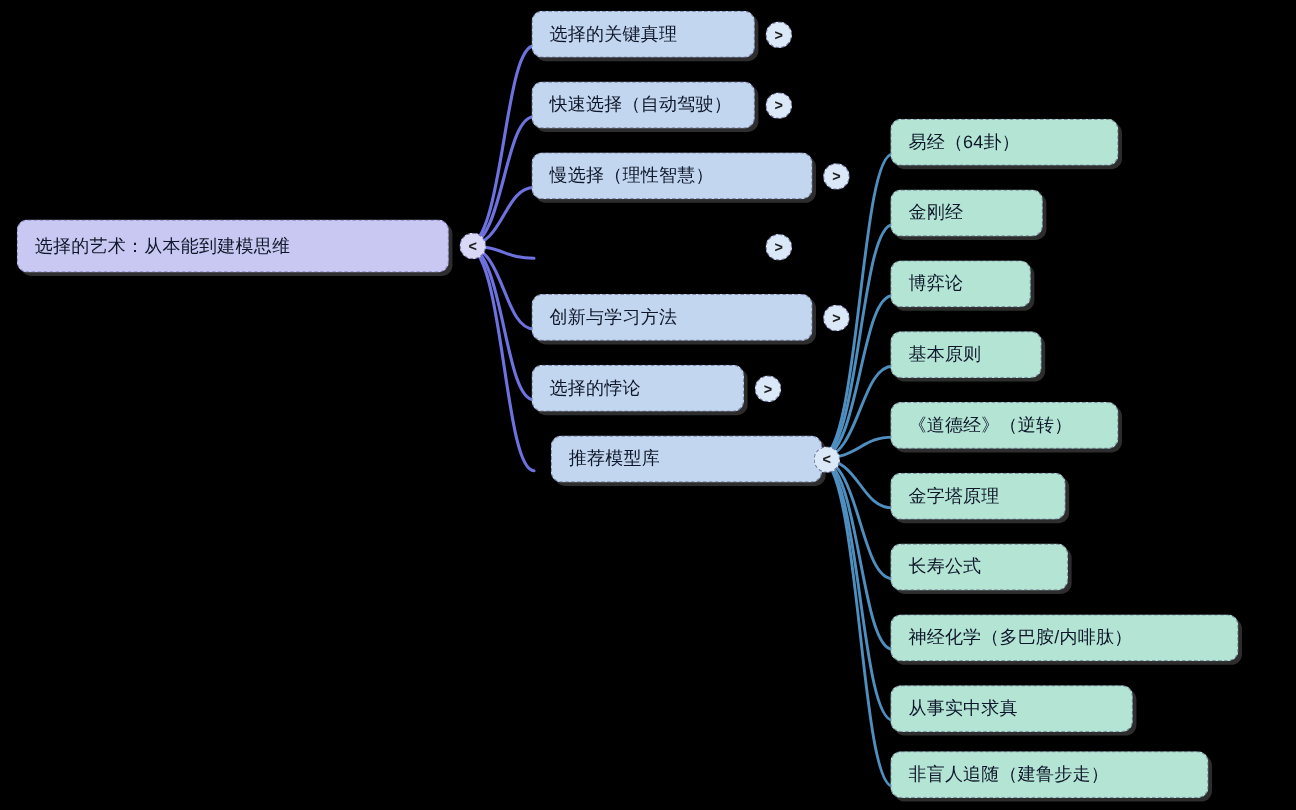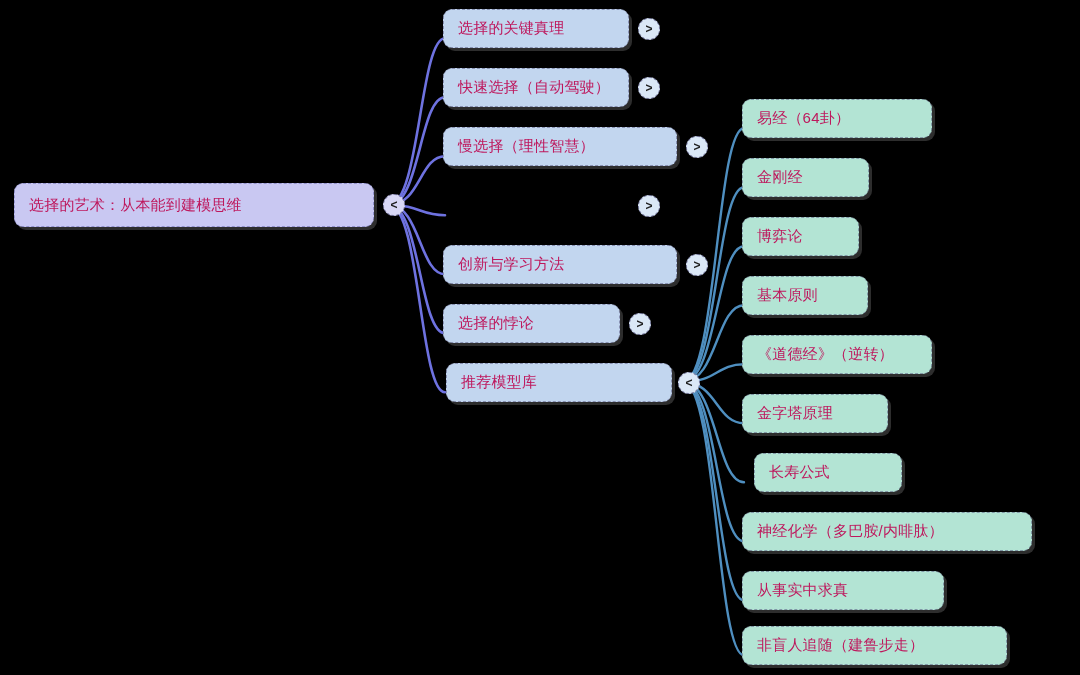--- a/index.html
+++ b/index.html
@@ -30,21 +30,21 @@
     pointer-events: none;
   }
   .node {
     position: absolute;
     box-sizing: border-box;
     display: flex;
     align-items: center;
     border-radius: 9px;
     font-size: 15px;
     letter-spacing: 0.2px;
-    color: #be185d;
+    color: #0f172a;
     padding: 0 14px;
     white-space: nowrap;
     border: 1px dashed rgba(90,90,130,0.55);
     box-shadow: 3px 3px 0 rgba(150,150,150,0.30);
   }
   .node-root {
     background: #c9c8f2;
     border: 1px dashed rgba(110,110,180,0.6);
     font-size: 15px;
   }
@@ -118,21 +118,21 @@
     <div class="toggle toggle-l2" style="left: 686px; top: 135.5px;">&gt;</div>
     <div class="toggle toggle-l2" style="left: 638px; top: 194.5px;">&gt;</div>
     <div class="node node-l2" style="left: 443px; top: 245px; width: 234px; height: 39px;">
       <span>创新与学习方法</span>
     </div>
     <div class="toggle toggle-l2" style="left: 686px; top: 253.5px;">&gt;</div>
     <div class="node node-l2" style="left: 443px; top: 304px; width: 177px; height: 39px;">
       <span>选择的悖论</span>
     </div>
     <div class="toggle toggle-l2" style="left: 629px; top: 312.5px;">&gt;</div>
-    <div class="node node-l2" style="left: 446px; top: 363px; width: 226px; height: 39px;">
+    <div class="node node-l2" style="left: 459px; top: 363px; width: 226px; height: 39px;">
       <span>推荐模型库</span>
     </div>
     <div class="toggle toggle-l2" style="left: 678px; top: 371.5px;">&lt;</div>
     <div class="node node-l3" style="left: 742px; top: 99px; width: 190px; height: 39px;">
       <span>易经（64卦）</span>
     </div>
     <div class="node node-l3" style="left: 742px; top: 158px; width: 127px; height: 39px;">
       <span>金刚经</span>
     </div>
     <div class="node node-l3" style="left: 742px; top: 217px; width: 117px; height: 39px;">
@@ -140,21 +140,21 @@
     </div>
     <div class="node node-l3" style="left: 742px; top: 276px; width: 126px; height: 39px;">
       <span>基本原则</span>
     </div>
     <div class="node node-l3" style="left: 742px; top: 335px; width: 190px; height: 39px;">
       <span>《道德经》（逆转）</span>
     </div>
     <div class="node node-l3" style="left: 742px; top: 394px; width: 146px; height: 39px;">
       <span>金字塔原理</span>
     </div>
-    <div class="node node-l3" style="left: 742px; top: 453px; width: 148px; height: 39px; margin-left: 12px;">
+    <div class="node node-l3" style="left: 742px; top: 453px; width: 148px; height: 39px;">
       <span>长寿公式</span>
     </div>
     <div class="node node-l3" style="left: 742px; top: 512px; width: 290px; height: 39px;">
       <span>神经化学（多巴胺/内啡肽）</span>
     </div>
     <div class="node node-l3" style="left: 742px; top: 571px; width: 202px; height: 39px; align-items: center;">
       <span>从事实中求真</span>
     </div>
     <div class="node node-l3" style="left: 742px; top: 626px; width: 265px; height: 39px;">
       <span>非盲人追随（建鲁步走）</span>

